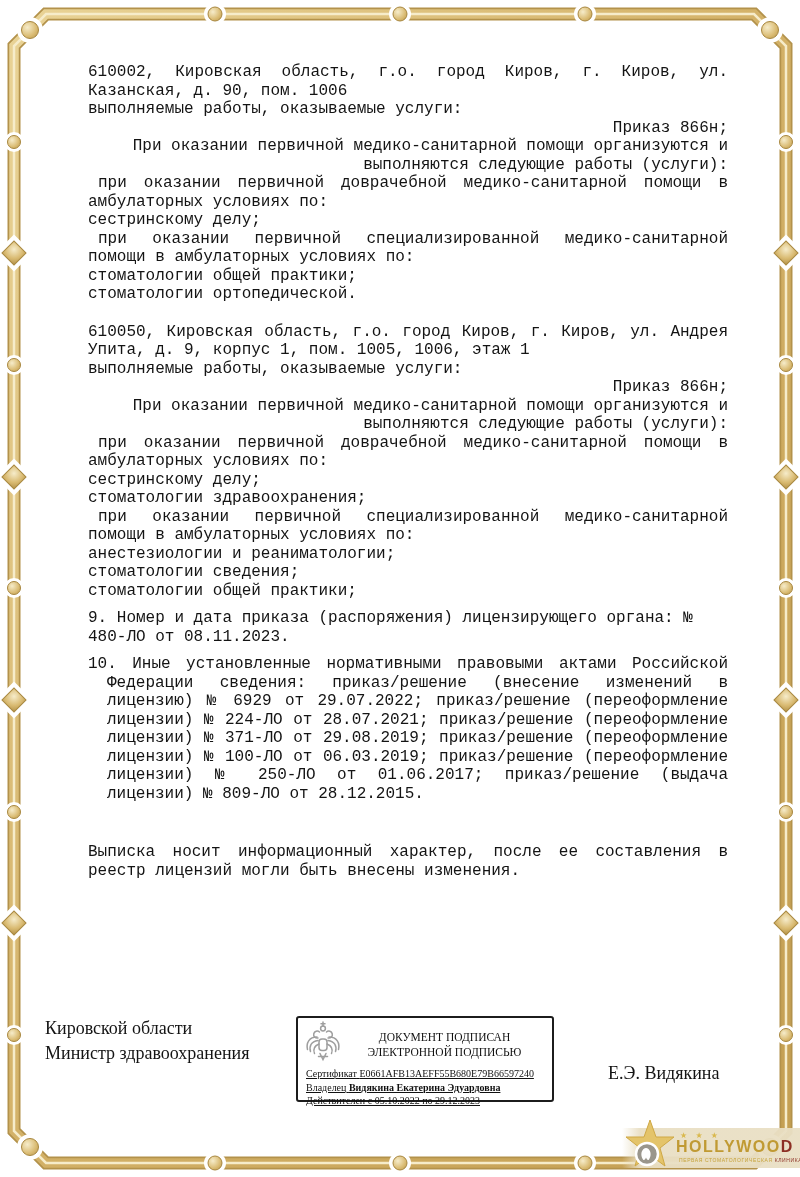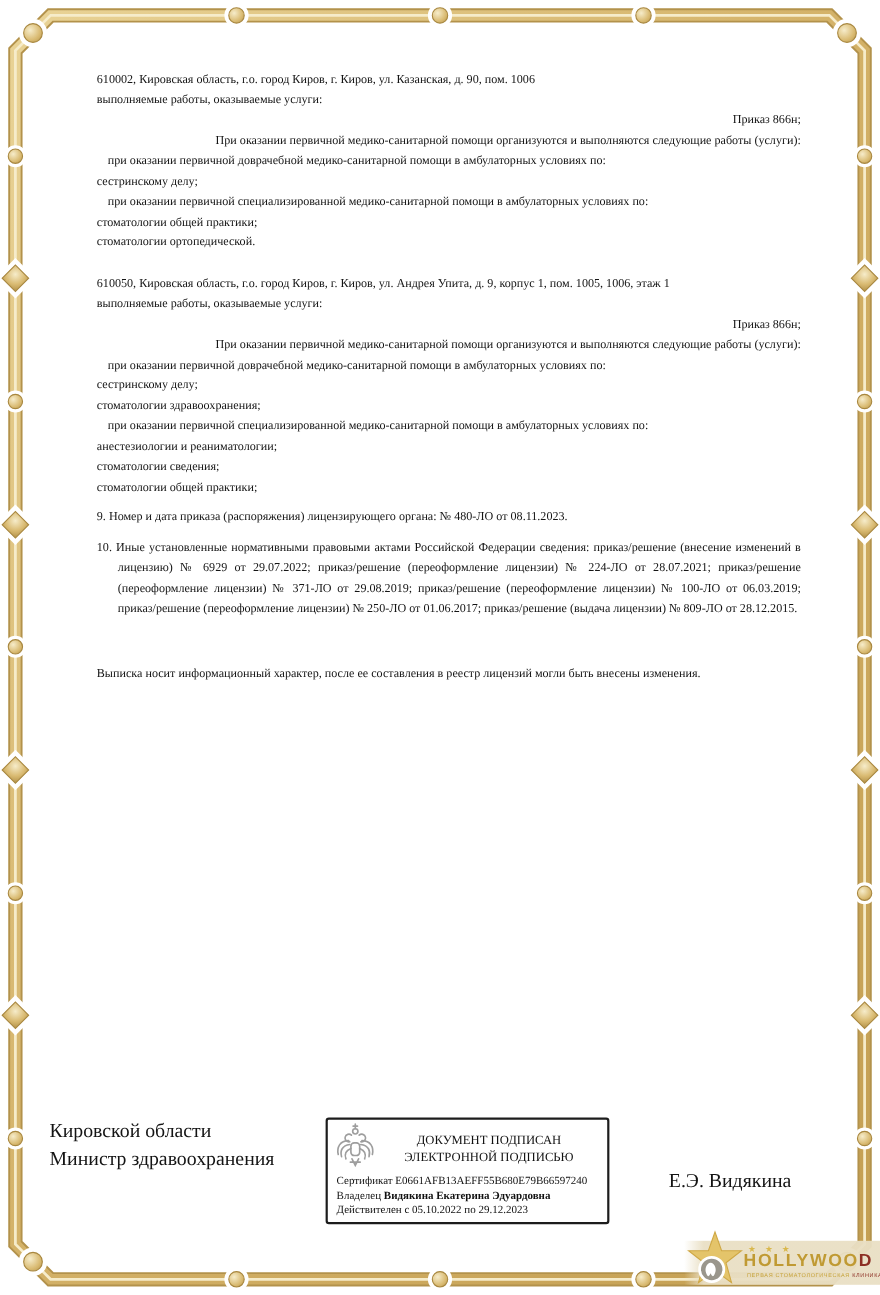--- a/index.html
+++ b/index.html
@@ -1,42 +1,42 @@
 <!DOCTYPE html>
 <html><head>
 <meta charset="utf-8">
 <style>
   html,body{margin:0;padding:0;background:#ffffff;}
   .page{position:relative;width:800px;height:1177px;background:#ffffff;overflow:hidden;
         font-family:"Liberation Serif", serif;color:#141414;}
   .frame{position:absolute;left:0;top:0;width:800px;height:1177px;pointer-events:none;}
 
   .content{position:absolute;left:88px;top:63px;width:640px;
-           font-size:11px;line-height:18.5px;}
+           font-size:16px;line-height:18.5px;font-family:Liberation Mono, monospace;}
   .content p{margin:0;}
   .j{text-align:justify;}
   .ind{margin-left:10px;text-align:right;}
   .hang{margin-left:8px;text-indent:10px;}
   .item{margin-left:24px;}
   .gap{height:19px;}
   .gap-sm{height:9px;}
   .gap-lg{height:40px;}
   .item10{padding-left:19px;text-indent:-19px;}
   .note{margin-left:-46px;}
 
   .minister{position:absolute;left:45px;top:1016px;font-size:18px;line-height:25px;}
   .signer{position:absolute;left:608px;top:1031px;font-size:18px;margin-top:32px;}
 
-  .stamp{position:absolute;left:296px;top:1016px;width:258px;height:97px;
+  .stamp{position:absolute;left:296px;top:1016px;width:258px;height:86px;
          border:2px solid #1c1c1c;border-radius:3px;background:#fff;box-sizing:border-box;}
   .stamp-top{display:flex;align-items:flex-start;padding:3px 6px 0 5px;}
   .eagle{width:40px;height:44px;flex:0 0 auto;}
   .stamp-title{flex:1;text-align:center;font-size:11.5px;line-height:14.5px;padding-top:9px;
                color:#111;}
-  .stamp-lines{padding:2px 8px 0 8px;font-size:10px;line-height:13.5px;color:#111;}
+  .stamp-lines{padding:2px 8px 0 8px;font-size:10px;line-height:13.5px;color:#111;text-decoration:underline;}
   .stamp-lines b{font-weight:bold;}
 
   .watermark{position:absolute;right:0;bottom:9px;width:178px;height:40px;
              background:linear-gradient(90deg, rgba(233,223,196,0) 0%, rgba(233,223,196,.95) 10%, rgba(233,223,196,.95) 100%);
              font-family:"Liberation Sans", sans-serif;}
   .wm-star{position:absolute;left:0;top:-10px;width:56px;height:54px;}
   .wm-minis{position:absolute;left:58px;top:3px;font-size:8px;letter-spacing:3px;color:#d9b84d;}
   .wm-brand{position:absolute;left:54px;top:10px;font-size:16px;font-weight:bold;
             letter-spacing:1.5px;white-space:nowrap;}
   .wm-tag{position:absolute;left:57px;top:29px;font-size:5px;letter-spacing:.6px;white-space:nowrap;}

